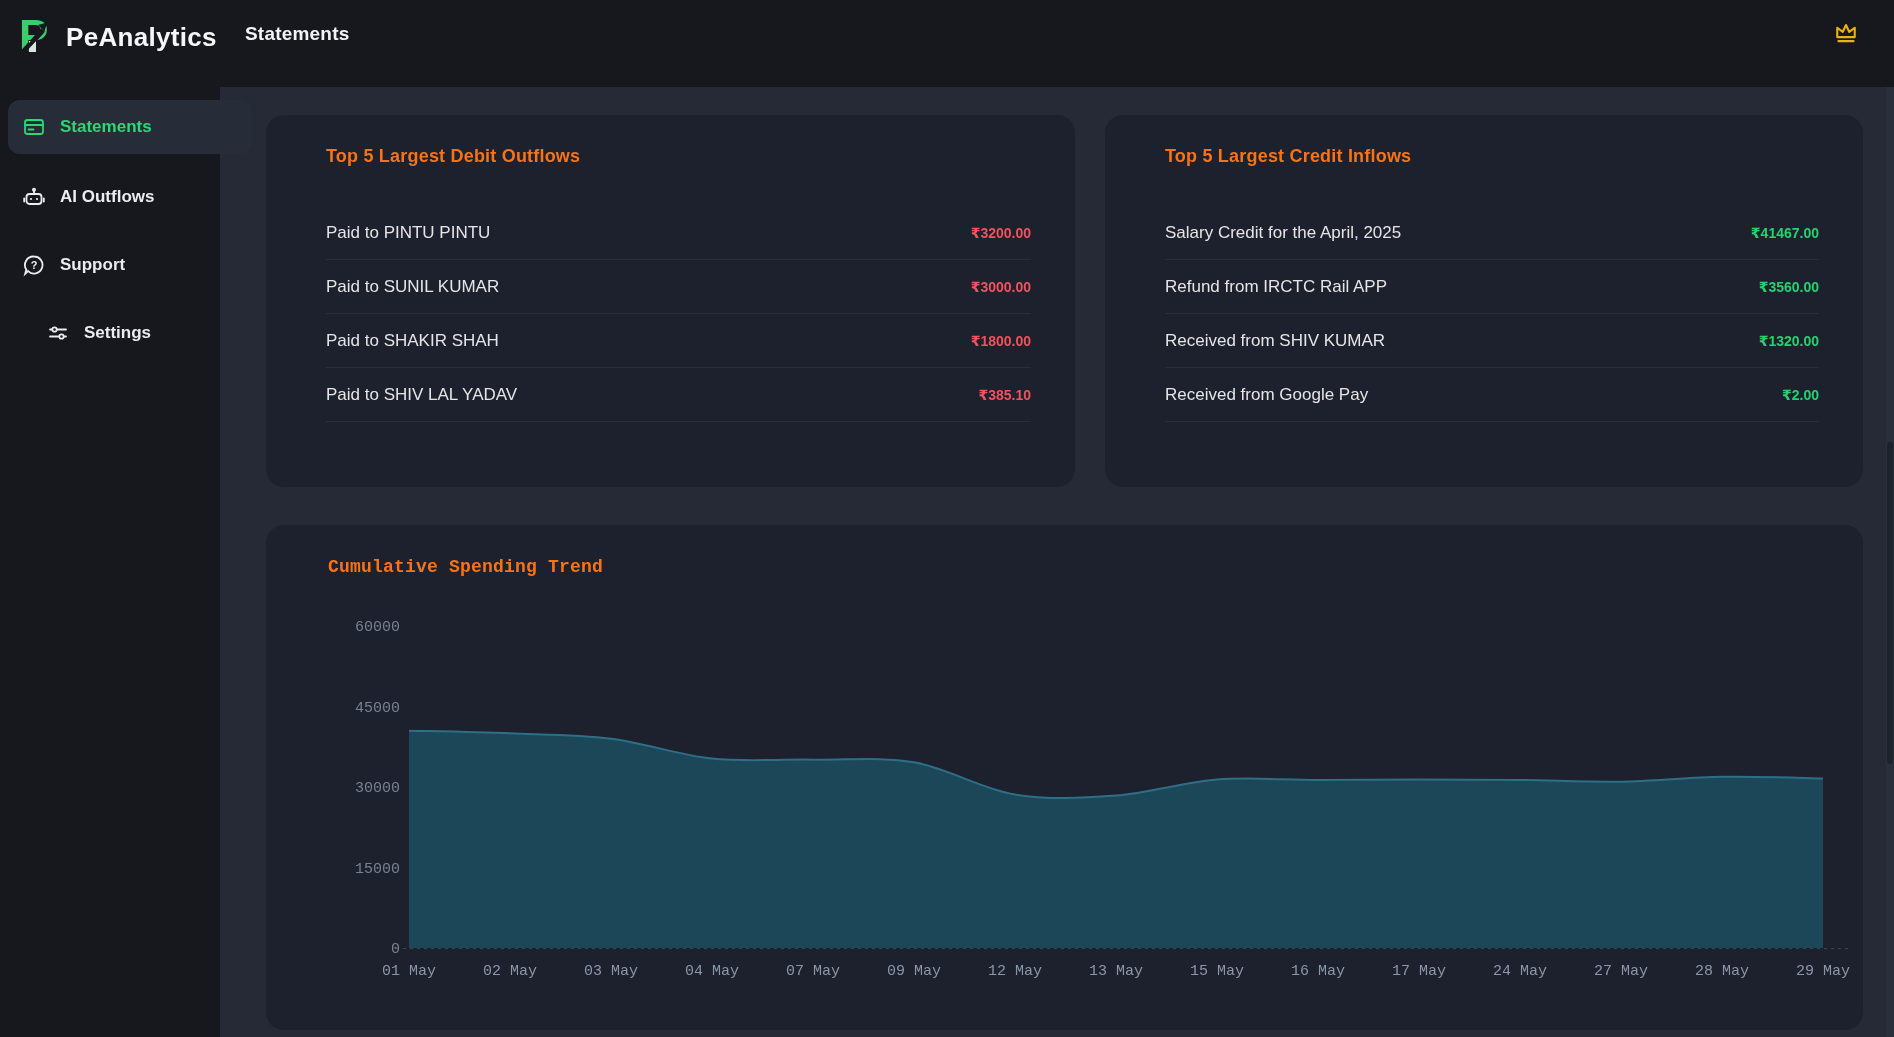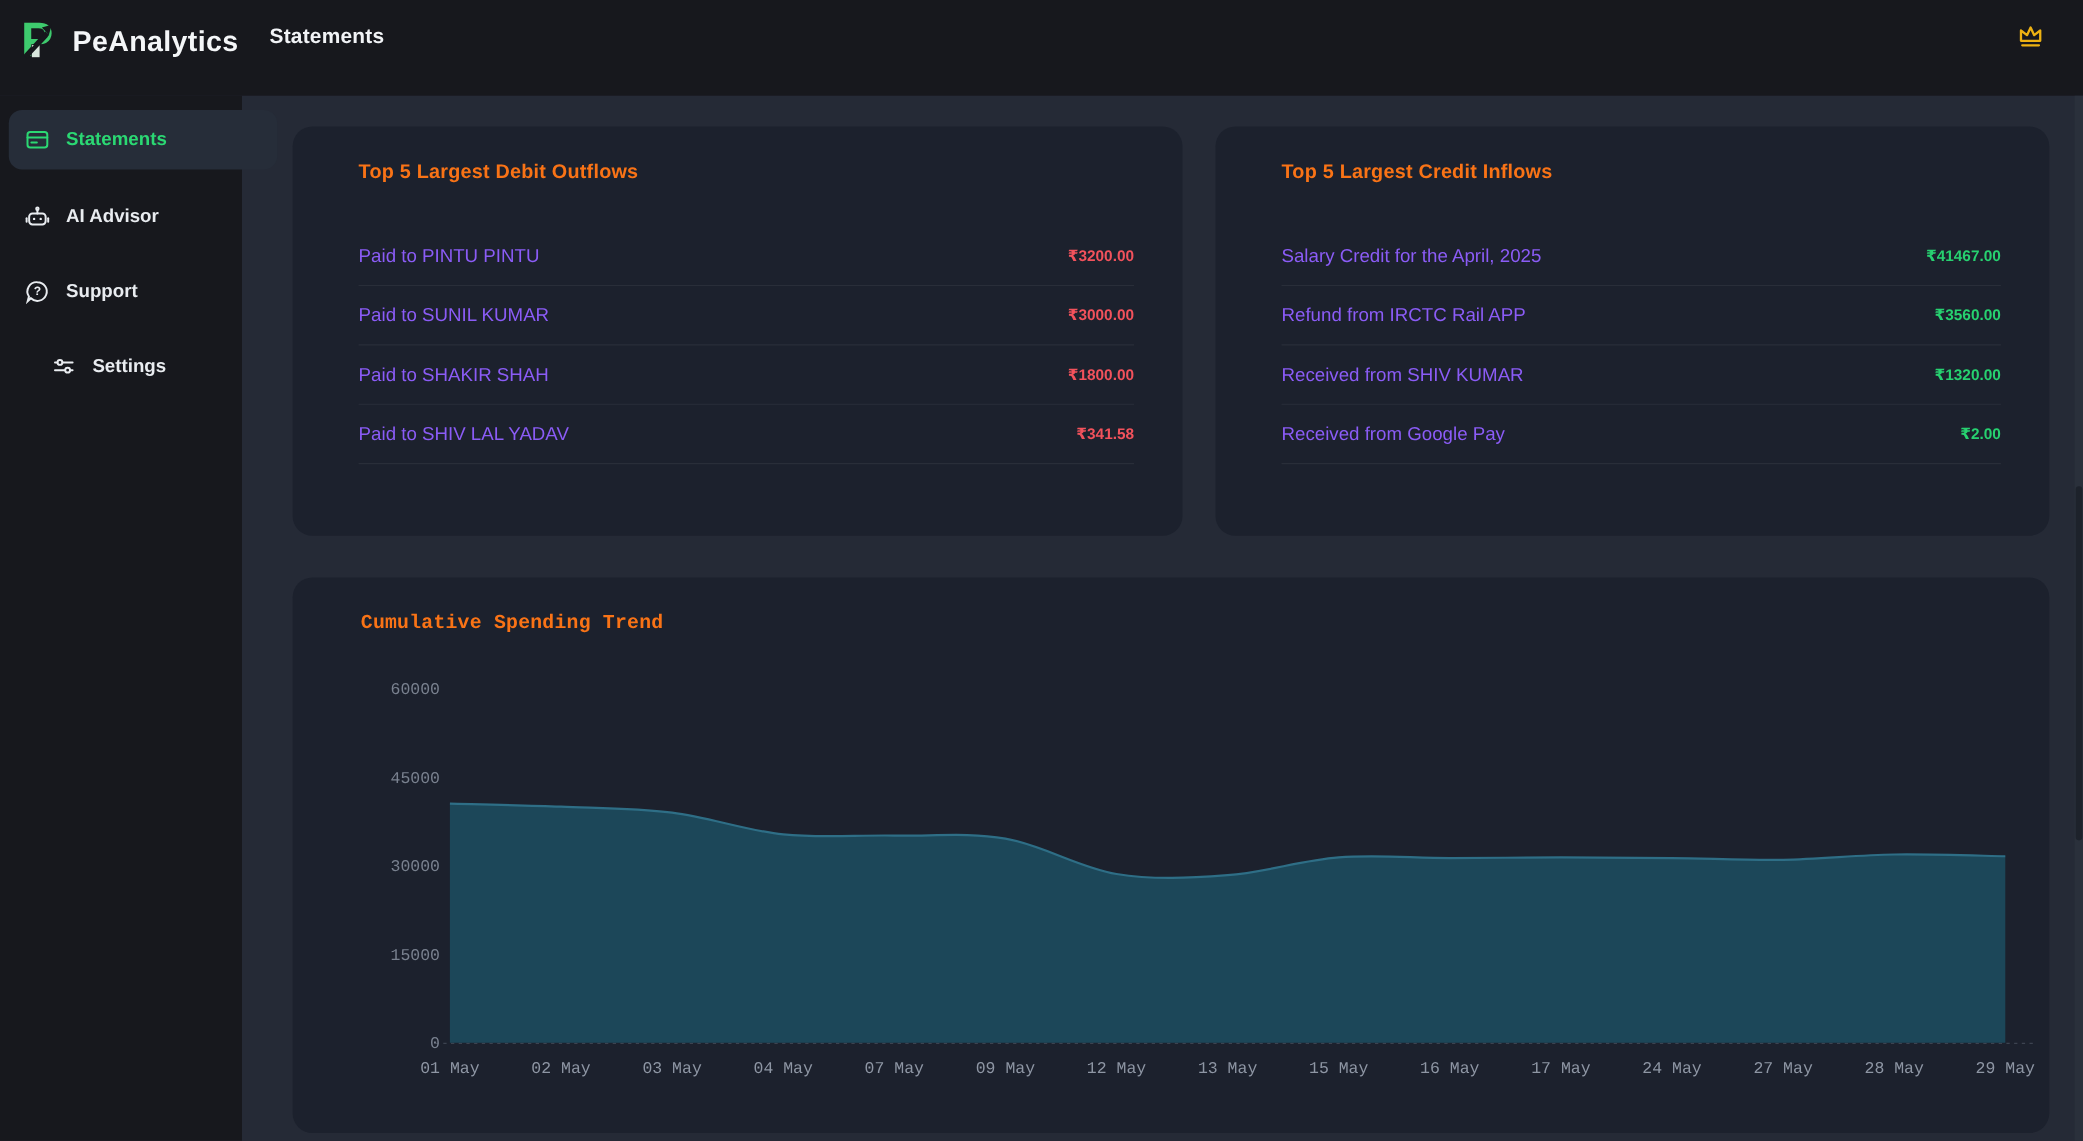--- a/index.html
+++ b/index.html
@@ -26,21 +26,21 @@
     left:8px;width:244px;background:#262d39;border-radius:12px;padding-left:14px;color:#2bd873;
   }
   
   .card{position:absolute;background:#1c212d;border-radius:18px;}
   .card-title{position:absolute;left:60px;top:31px;font-size:18px;font-weight:700;color:#f97316;letter-spacing:.2px;}
   .rows{position:absolute;left:60px;right:44px;top:91px;}
   .t-row{
     height:53px;display:flex;align-items:center;justify-content:space-between;
     border-bottom:1px solid rgba(255,255,255,0.06);
   }
-  .t-label{font-size:17px;color:#8b5cf6;font-weight:400;}
+  .t-label{font-size:17px;color:#e5e5e5;font-weight:400;}
   .t-amount{font-size:14px;font-weight:700;}
   .amt-debit{color:#f2525c;}
   .amt-credit{color:#27d170;}
   #card-debit{left:266px;top:115px;width:809px;height:372px;}
   #card-credit{left:1105px;top:115px;width:758px;height:372px;}
   #card-chart{left:266px;top:525px;width:1597px;height:505px;font-family:Liberation Mono, monospace;}
   #card-chart .card-title{left:62px;top:32px;}
   #trend-svg{position:absolute;left:0;top:0;}
   
   .scroll-track{position:absolute;right:0;top:87px;bottom:0;width:8px;background:#2a303b;}
@@ -78,21 +78,21 @@
 <div class="nav-item" style="top:170px;">
   <svg class="nicon" viewBox="0 0 24 24" fill="none" stroke="currentColor" stroke-width="1.8" stroke-linecap="round">
     <rect x="4.5" y="9" width="15" height="10" rx="3"></rect>
       <path d="M12 9V6"></path>
       <circle cx="12" cy="4.8" r="1.1"></circle>
     <circle cx="9" cy="14" r="1.1" fill="currentColor" stroke="none"></circle>
       <circle cx="15" cy="14" r="1.1" fill="currentColor" stroke="none"></circle>
     <path d="M2.2 13.5v3"></path>
       <path d="M21.8 13.5v3"></path>
   </svg>
-  <span>AI Advisor</span>
+  <span>AI Outflows</span>
 </div>
 <div class="nav-item" style="top:238px;">
   <svg class="nicon" viewBox="0 0 24 24" fill="none" stroke="currentColor" stroke-width="1.8" stroke-linecap="round">
     <path d="M12 3.5a8.5 8.5 0 1 1-5.9 14.6L3.2 20.8l1.1-4.2A8.5 8.5 0 0 1 12 3.5z"></path>
     <text x="12" y="15.5" text-anchor="middle" font-size="11" font-weight="bold" fill="currentColor" stroke="none" font-family="Liberation Sans, sans-serif">?</text>
   </svg>
   <span>Support</span>
 </div>
 <div class="nav-item" style="top:306px;margin-left:24px;">
   <svg class="nicon" viewBox="0 0 24 24" fill="none" stroke="currentColor" stroke-width="1.8" stroke-linecap="round">
@@ -116,21 +116,21 @@
       <div class="t-row">
         <span class="t-label">Paid to SUNIL KUMAR</span>
         <span class="t-amount amt-debit">₹3000.00</span>
       </div>
       <div class="t-row">
         <span class="t-label">Paid to SHAKIR SHAH</span>
         <span class="t-amount amt-debit">₹1800.00</span>
       </div>
       <div class="t-row">
         <span class="t-label">Paid to SHIV LAL YADAV</span>
-        <span class="t-amount amt-debit">₹341.58</span>
+        <span class="t-amount amt-debit">₹385.10</span>
       </div>
     </div>
 </div>
 
 <div class="card" id="card-credit">
   <div class="card-title">Top 5 Largest Credit Inflows</div>
   <div class="rows">
       <div class="t-row">
         <span class="t-label">Salary Credit for the April, 2025</span>
         <span class="t-amount amt-credit">₹41467.00</span>

